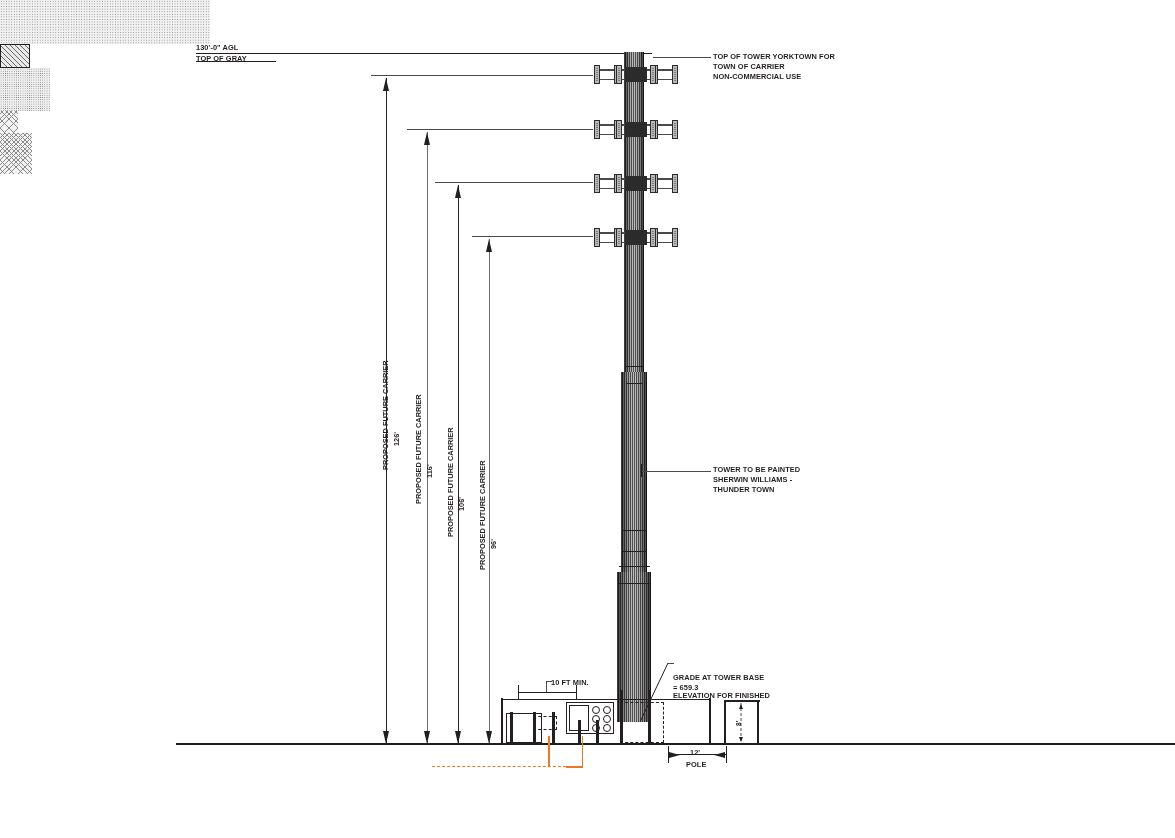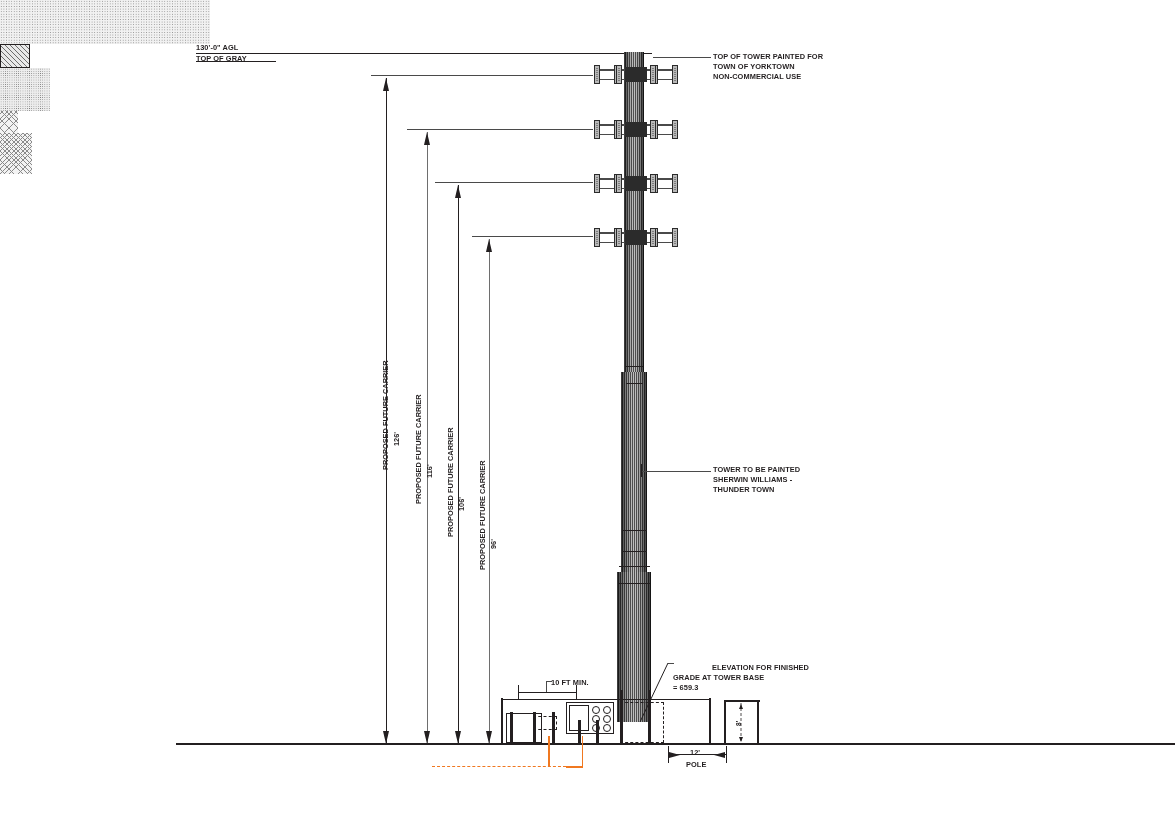--- a/index.html
+++ b/index.html
@@ -82,22 +82,22 @@
 
 <div class="sheet">
 
   <div class="ln hl" style="left:196px;top:52.5px;width:456px;height:1.2px;"></div>
   <div class="ln hl" style="left:196px;top:61px;width:80px;height:1.2px;"></div>
 
   <div class="txt t7" style="left:196px;top:43px;">130'-0" AGL</div>
   <div class="txt t7" style="left:196px;top:53.5px;">TOP OF GRAY</div>
 
   <div class="leader" style="left:653px;top:57px;width:58px;"></div>
-  <div class="txt t7" style="left:713px;top:52px;">TOP OF TOWER PAINTED FOR</div>
-  <div class="txt t7" style="left:713px;top:62px;">TOWN OF YORKTOWN</div>
+  <div class="txt t7" style="left:713px;top:52px;">TOP OF TOWER YORKTOWN FOR</div>
+  <div class="txt t7" style="left:713px;top:62px;">TOWN OF CARRIER</div>
   <div class="txt t7" style="left:713px;top:72px;">NON-COMMERCIAL USE</div>
 
   <div class="shaft" style="left:624px;top:52px;width:20px;height:320px;" id="shaftA">
       <i style="left: 0px; background: rgb(60, 60, 60);"></i>
       <i style="left: 1px; background: rgb(30, 30, 30);"></i>
       <i style="left: 2px; background: rgb(102, 102, 102);"></i>
       <i style="left: 3px; background: rgb(49, 49, 49);"></i>
       <i style="left: 4px; background: rgb(140, 140, 140);"></i>
       <i style="left: 5px; background: rgb(64, 64, 64);"></i>
       <i style="left: 6px; background: rgb(169, 169, 169);"></i>
@@ -263,21 +263,21 @@
 
   <div class="vtxt" style="left:478px;top:570px;"><span>PROPOSED FUTURE CARRIER</span></div>
   <div class="vtxt" style="left:489px;top:549px;"><span>96'</span></div>
 
   <div class="leader" style="left:641px;top:470.5px;width:70px;"></div>
   <div class="ln vl" style="left:641px;top:464px;height:13px;"></div>
   <div class="txt t7" style="left:713px;top:465px;">TOWER TO BE PAINTED</div>
   <div class="txt t7" style="left:713px;top:475px;">SHERWIN WILLIAMS -</div>
   <div class="txt t7" style="left:713px;top:485px;">THUNDER TOWN</div>
 
-  <div class="txt t7" style="left:673px;top:663px;margin-left:39px;">ELEVATION FOR FINISHED</div>
+  <div class="txt t7" style="left:673px;top:691px;">ELEVATION FOR FINISHED</div>
   <div class="txt t7" style="left:673px;top:673px;">GRADE AT TOWER BASE</div>
   <div class="txt t7" style="left:673px;top:683px;">= 659.3</div>
   <div class="leader" style="left:668px;top:663px;width:6px;"></div>
   <svg style="position:absolute;left:640px;top:662px;width:32px;height:62px;overflow:visible;">
     <line x1="28" y1="1" x2="0" y2="60" stroke="#231f20" stroke-width="1"></line>
   </svg>
 
   <div class="ground" style="left:176px;top:743px;width:1006px;"></div>
 
   <div class="hatch-dot" style="left:501px;top:699px;width:210px;height:44px;"></div>

